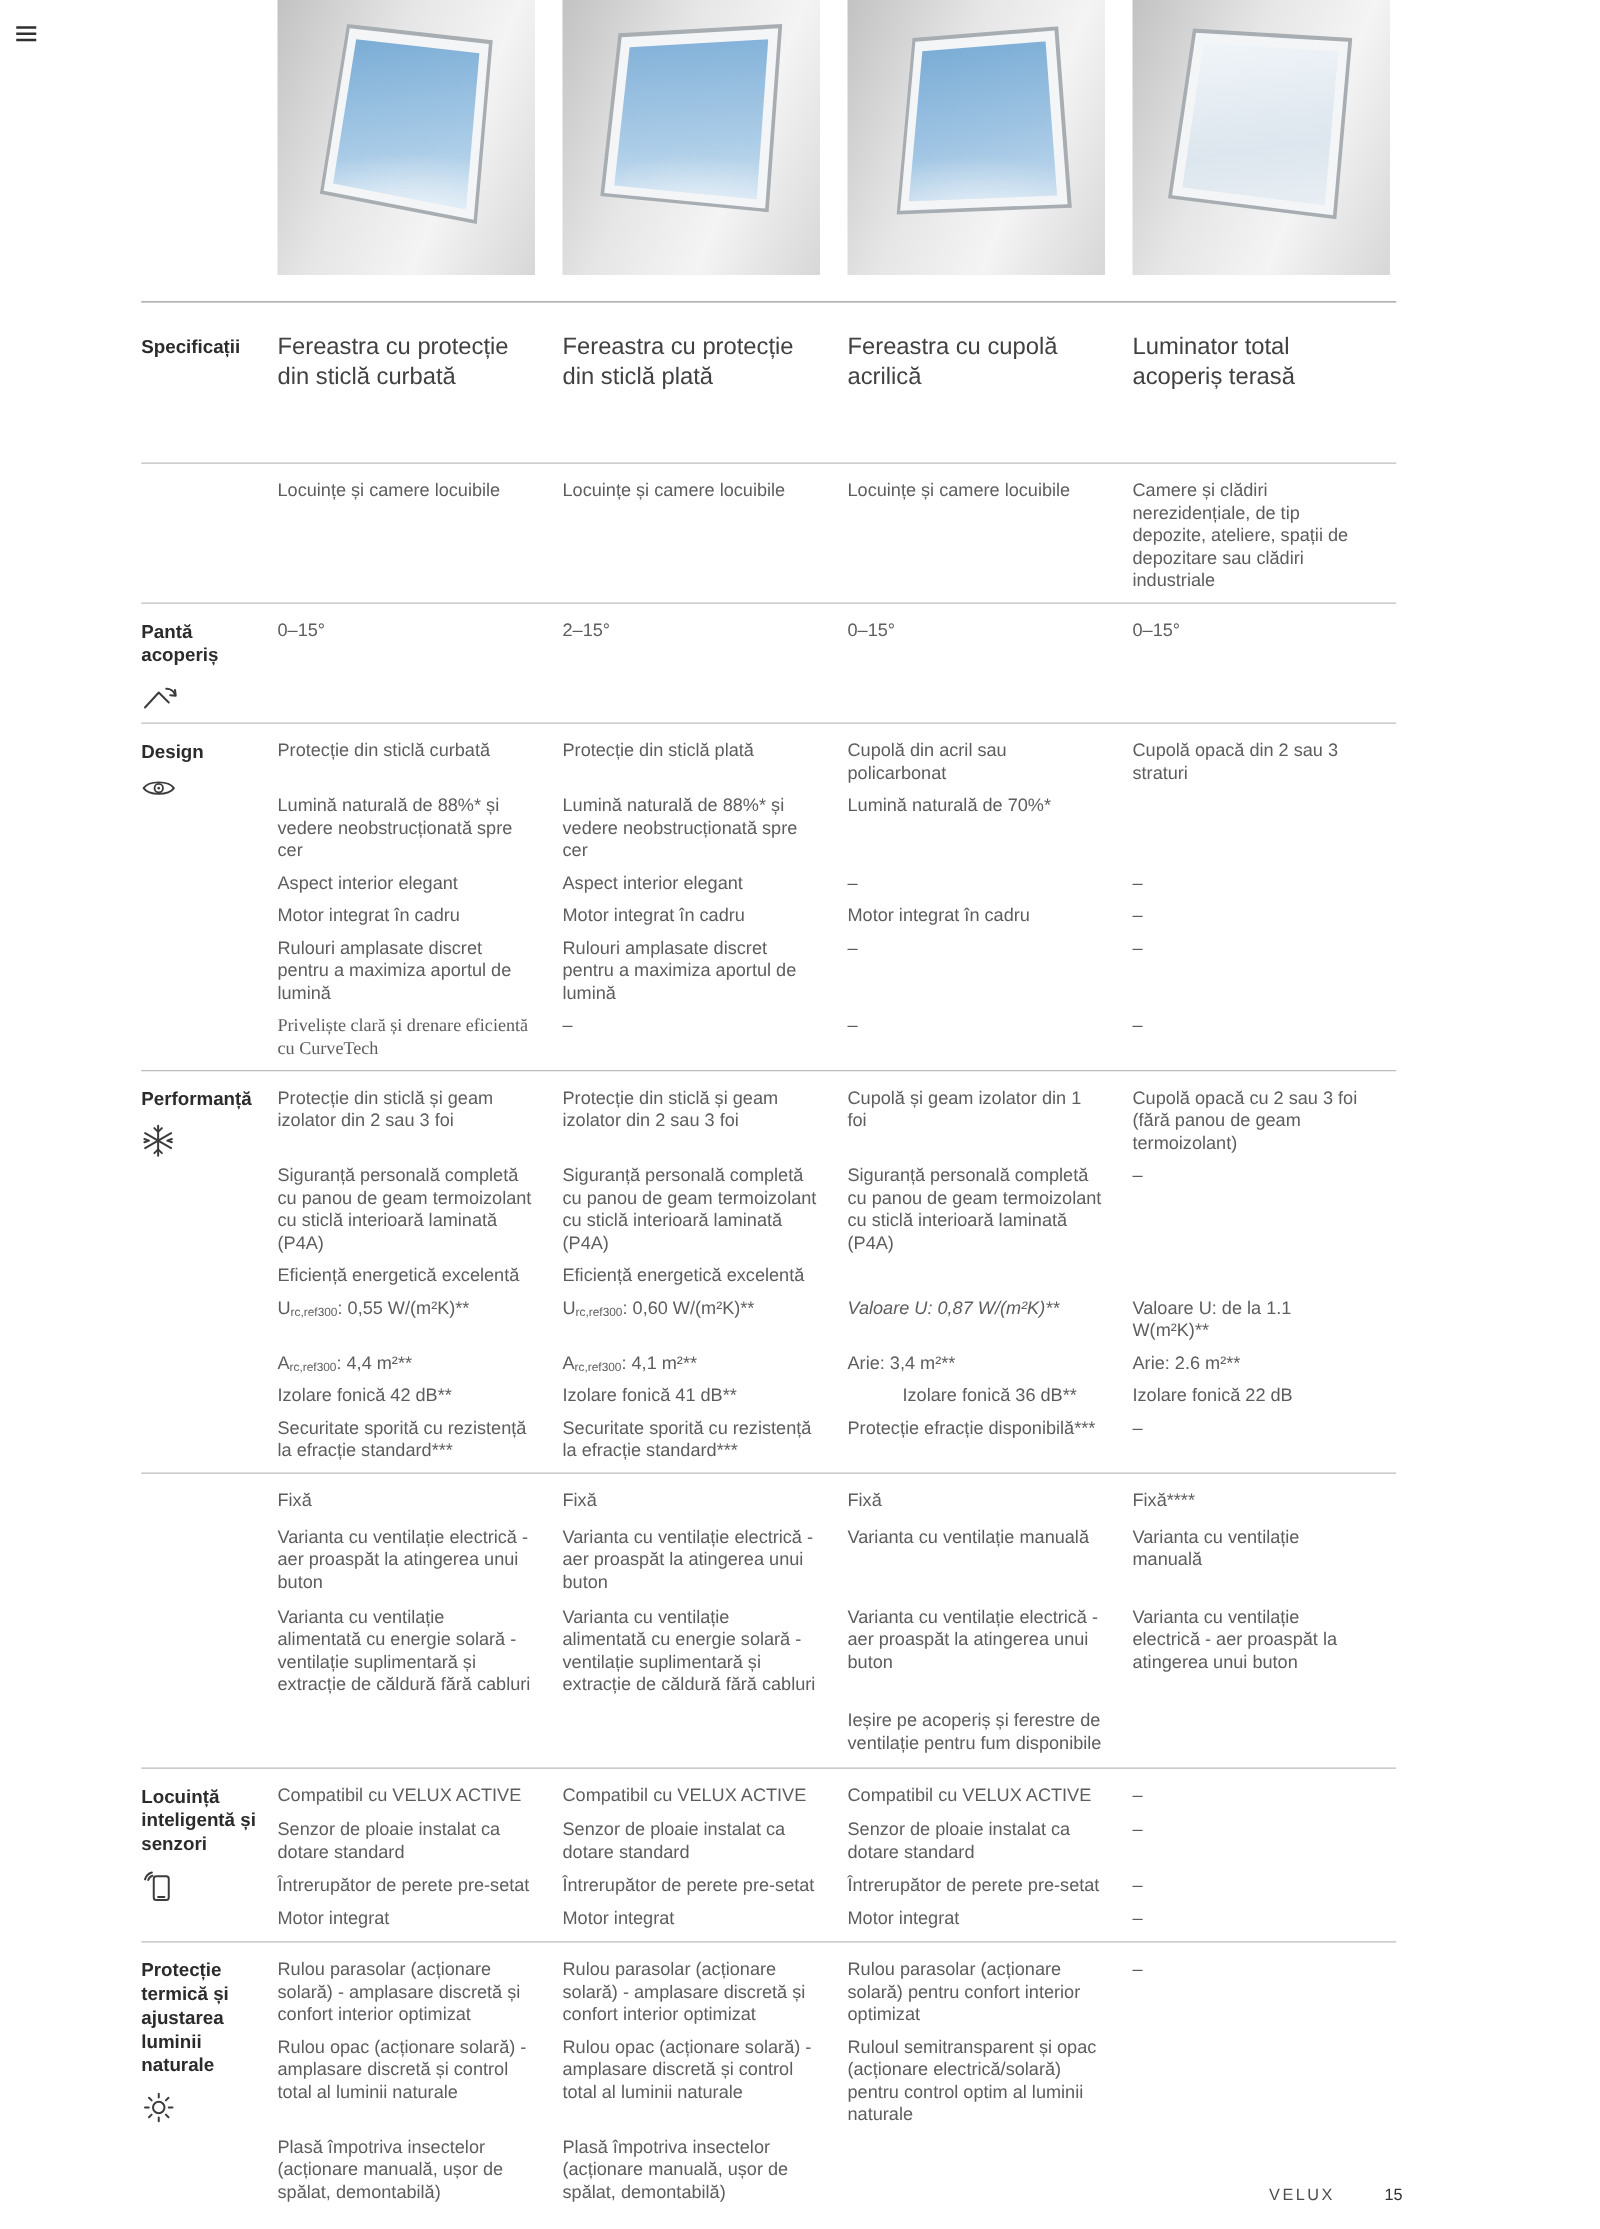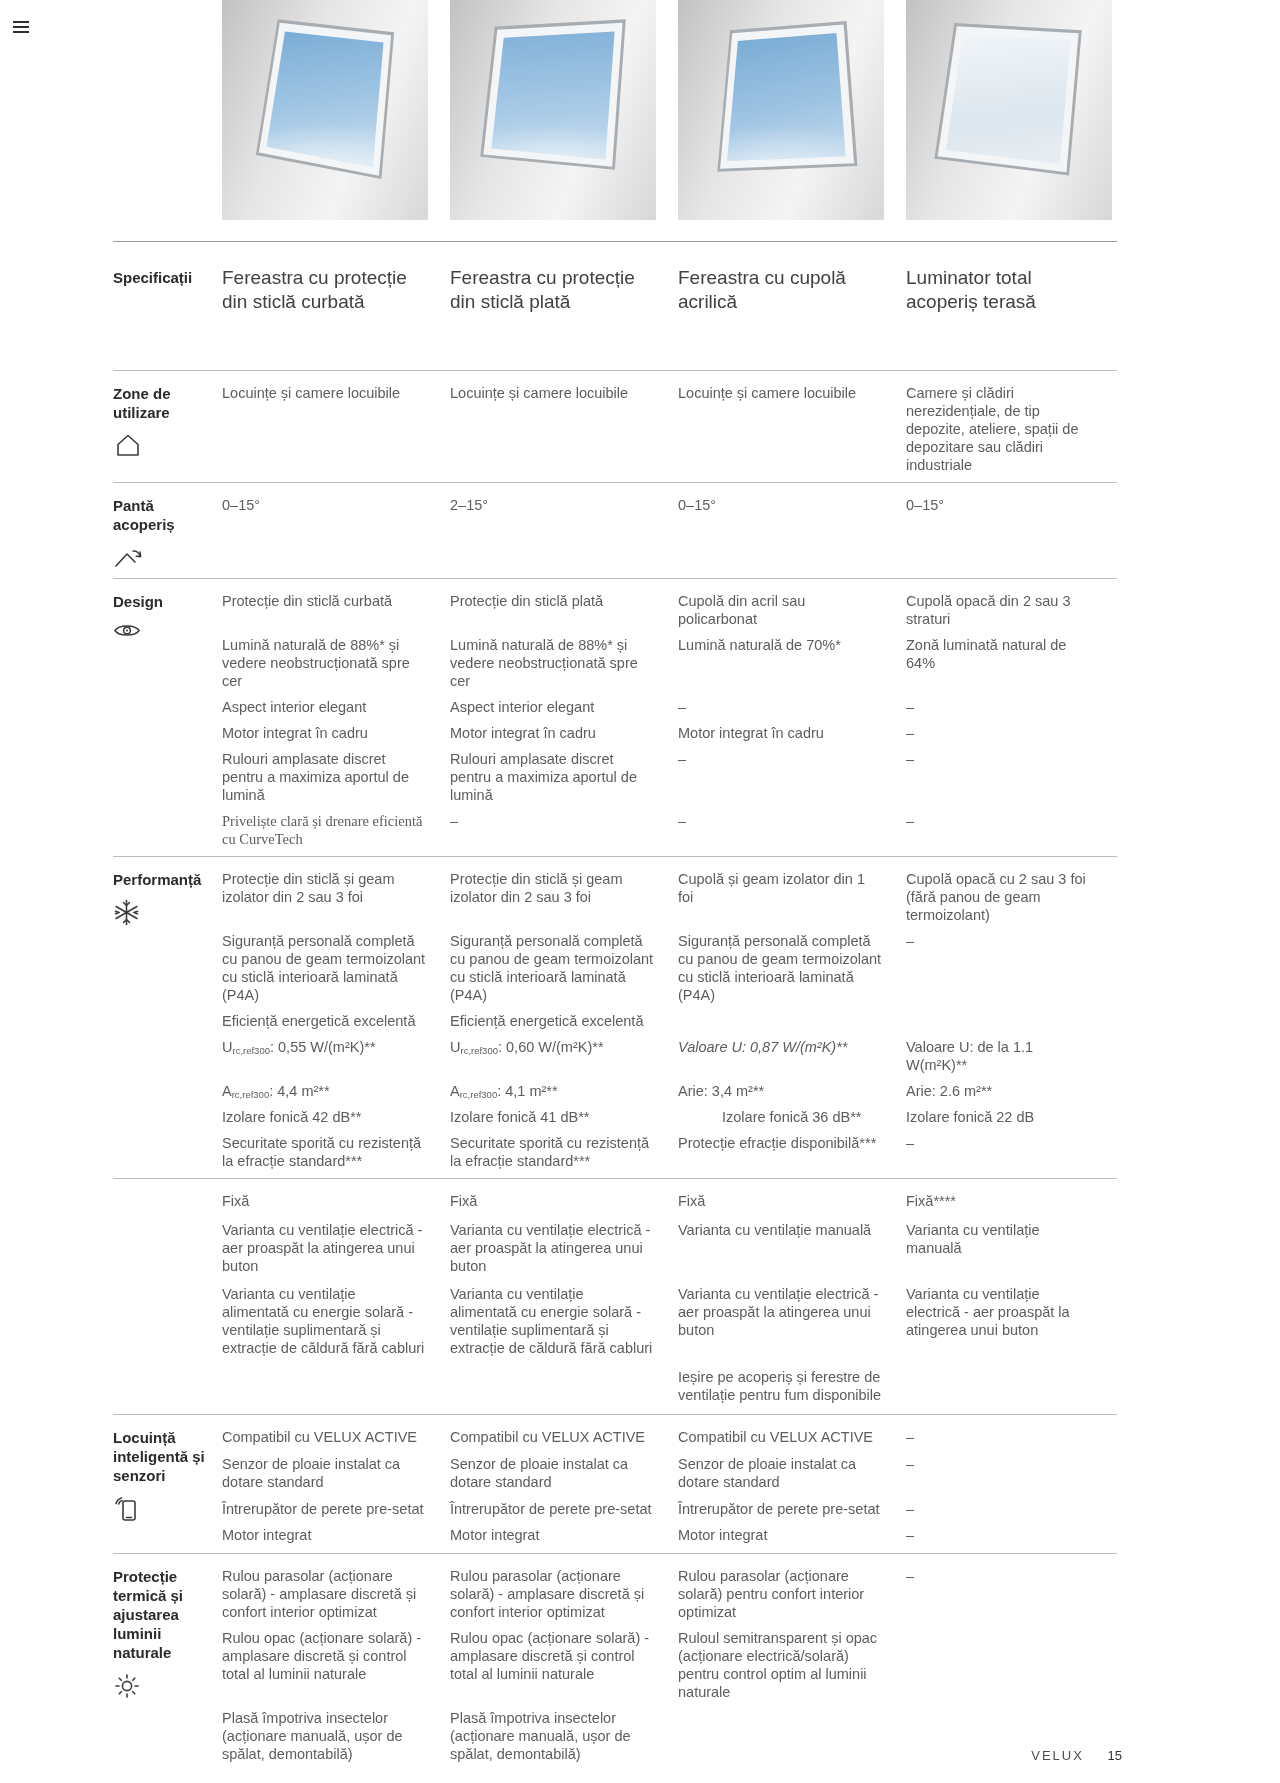--- a/index.html
+++ b/index.html
@@ -48,21 +48,21 @@
   .t-icon{margin-top:10px;}
   .t-icon svg{display:block;}
   .t-title{font-size:19px;color:#414141;line-height:24px;padding-right:22px;padding-top:11px;}
   .t-cell{font-size:14.5px;color:#5d5d5d;line-height:18px;padding-right:24px;margin-bottom:8px;}
   .t-cell sub{font-size:9.5px;vertical-align:-2px;line-height:0;}
   .hdr-label{padding-top:13px;}
 
   
   .footer{position:absolute;right:158px;bottom:20px;font-size:13px;color:#4d4d4d;}
   .footer .brand{letter-spacing:2px;}
-  .footer .pagenum{margin-left:20px;color:#333;}
+  .footer .pagenum{margin-left:36px;color:#333;}
 </style>
 </head>
 <body>
 
 <div class="page">
 
   <div class="menu">
     <div class="bar"></div>
       <div class="bar"></div>
       <div class="bar"></div>
@@ -112,28 +112,20 @@
         <div class="t-row header-row grid5" style="min-height: 115px;">
           <div class="t-label hdr-label">
             <div class="t-labeltext">Specificații</div>
           </div>
           <div class="t-title" style="grid-column: 2;">Fereastra cu protecție din sticlă curbată</div>
           <div class="t-title" style="grid-column: 3;">Fereastra cu protecție din sticlă plată</div>
           <div class="t-title" style="grid-column: 4;">Fereastra cu cupolă acrilică</div>
           <div class="t-title" style="grid-column: 5;">Luminator total acoperiș terasă</div>
         </div>
         <div class="t-row grid5" style="min-height: 90px;">
-          <div class="t-label" style="grid-area: 1 / 1 / span 1;">
-            <div class="t-labeltext">Zone de utilizare</div>
-            <div class="t-icon">
-              <svg width="30" height="26" viewBox="0 0 30 26">
-                <path d="M5 12.5 L15 3.5 L25 12.5 V23 H5 Z" stroke="#3c3c3c" stroke-width="1.6" fill="none" stroke-linecap="round" stroke-linejoin="round"></path>
-              </svg>
-            </div>
-          </div>
           <div class="t-cell" style="grid-area: 1 / 2;">Locuințe și camere locuibile</div>
           <div class="t-cell" style="grid-area: 1 / 3;">Locuințe și camere locuibile</div>
           <div class="t-cell" style="grid-area: 1 / 4;">Locuințe și camere locuibile</div>
           <div class="t-cell" style="grid-area: 1 / 5;">Camere și clădiri nerezidențiale, de tip depozite, ateliere, spații de depozitare sau clădiri industriale</div>
         </div>
         <div class="t-row grid5" style="min-height: 82px;">
           <div class="t-label" style="grid-area: 1 / 1 / span 1;">
             <div class="t-labeltext">Pantă acoperiș</div>
             <div class="t-icon">
               <svg width="34" height="26" viewBox="0 0 34 26">
@@ -159,21 +151,20 @@
               </svg>
             </div>
           </div>
           <div class="t-cell" style="grid-area: 1 / 2;">Protecție din sticlă curbată</div>
           <div class="t-cell" style="grid-area: 1 / 3;">Protecție din sticlă plată</div>
           <div class="t-cell" style="grid-area: 1 / 4;">Cupolă din acril sau policarbonat</div>
           <div class="t-cell" style="grid-area: 1 / 5;">Cupolă opacă din 2 sau 3 straturi</div>
           <div class="t-cell" style="grid-area: 2 / 2;">Lumină naturală de 88%* și vedere neobstrucționată spre cer</div>
           <div class="t-cell" style="grid-area: 2 / 3;">Lumină naturală de 88%* și vedere neobstrucționată spre cer</div>
           <div class="t-cell" style="grid-area: 2 / 4;">Lumină naturală de 70%*</div>
-          <div class="t-cell" style="grid-area: 2 / 5;">Zonă luminată natural de 64%</div>
           <div class="t-cell" style="grid-area: 3 / 2;">Aspect interior elegant</div>
           <div class="t-cell" style="grid-area: 3 / 3;">Aspect interior elegant</div>
           <div class="t-cell" style="grid-area: 3 / 4;">–</div>
           <div class="t-cell" style="grid-area: 3 / 5;">–</div>
           <div class="t-cell" style="grid-area: 4 / 2;">Motor integrat în cadru</div>
           <div class="t-cell" style="grid-area: 4 / 3;">Motor integrat în cadru</div>
           <div class="t-cell" style="grid-area: 4 / 4;">Motor integrat în cadru</div>
           <div class="t-cell" style="grid-area: 4 / 5;">–</div>
           <div class="t-cell" style="grid-area: 5 / 2;">Rulouri amplasate discret pentru a maximiza aportul de lumină</div>
           <div class="t-cell" style="grid-area: 5 / 3;">Rulouri amplasate discret pentru a maximiza aportul de lumină</div>

